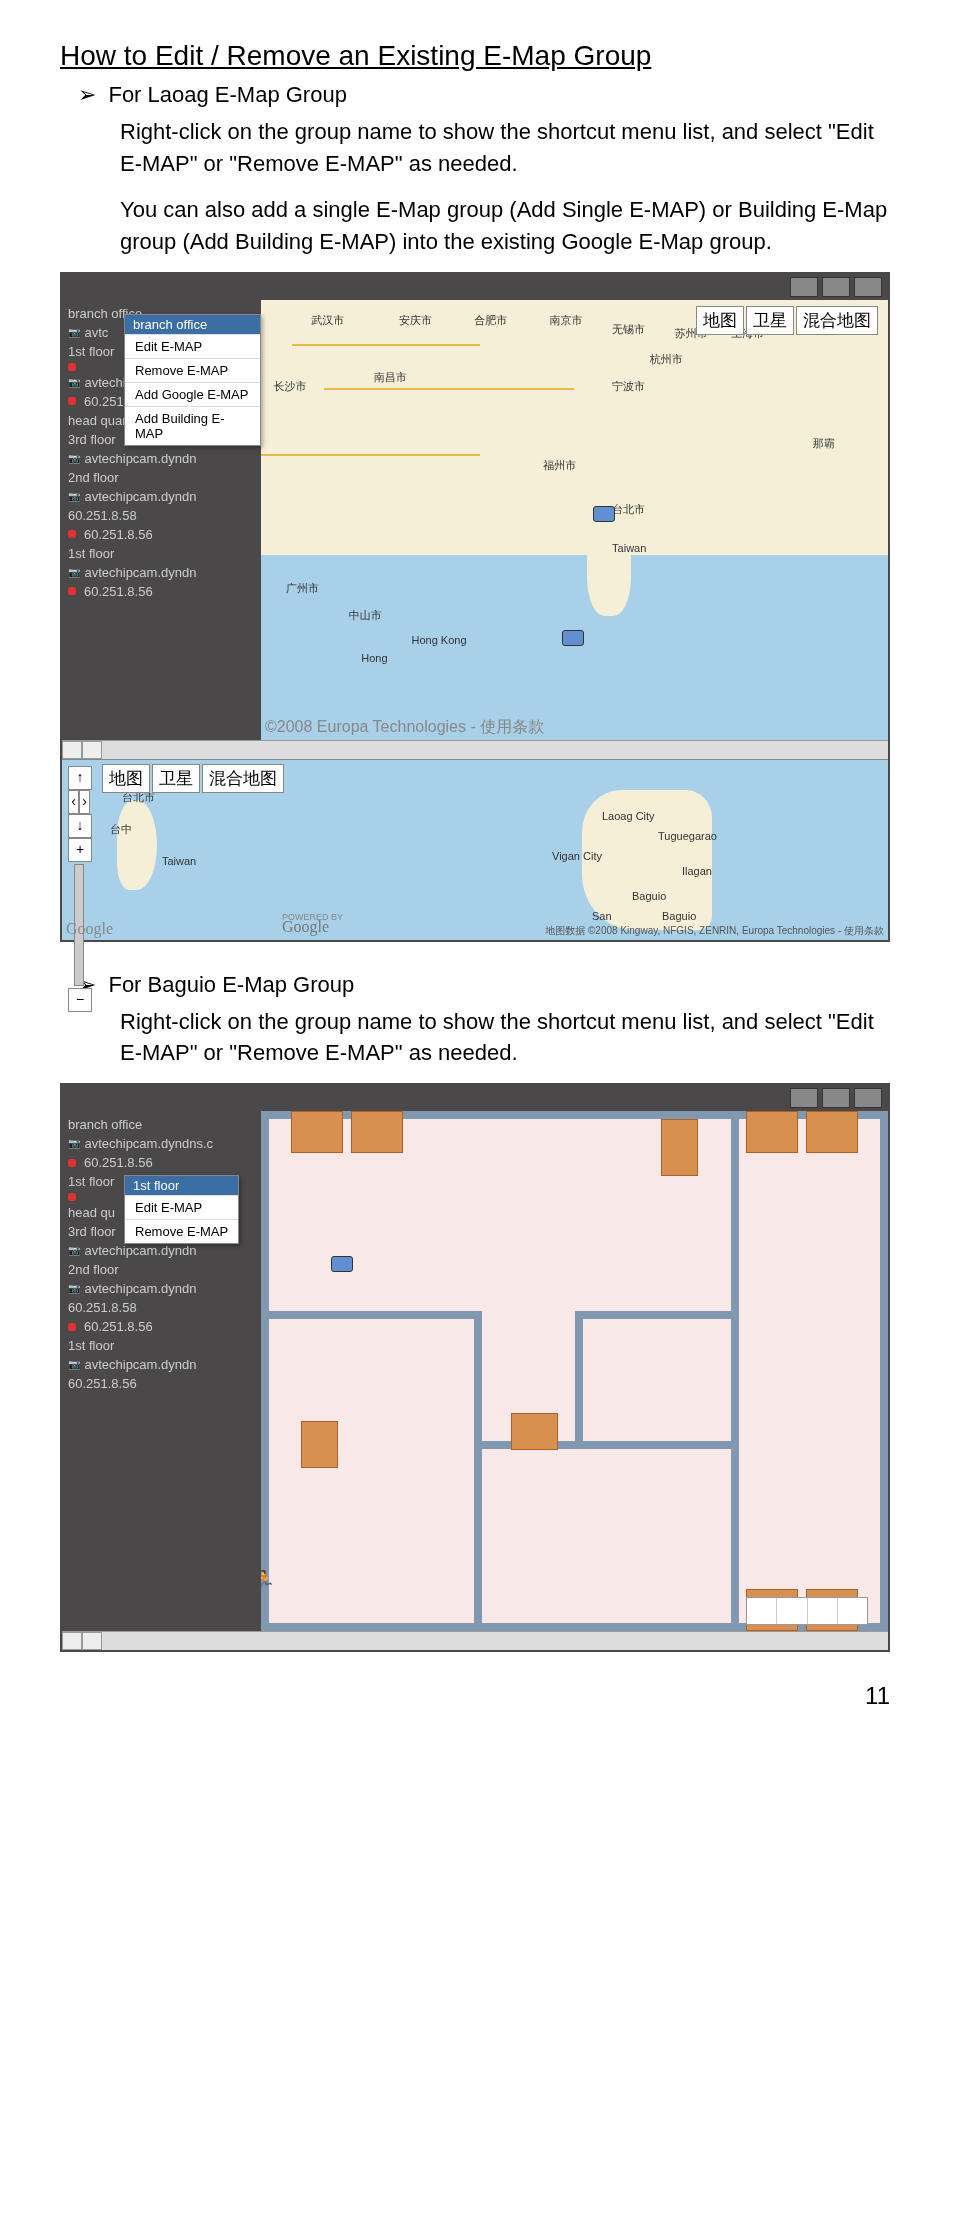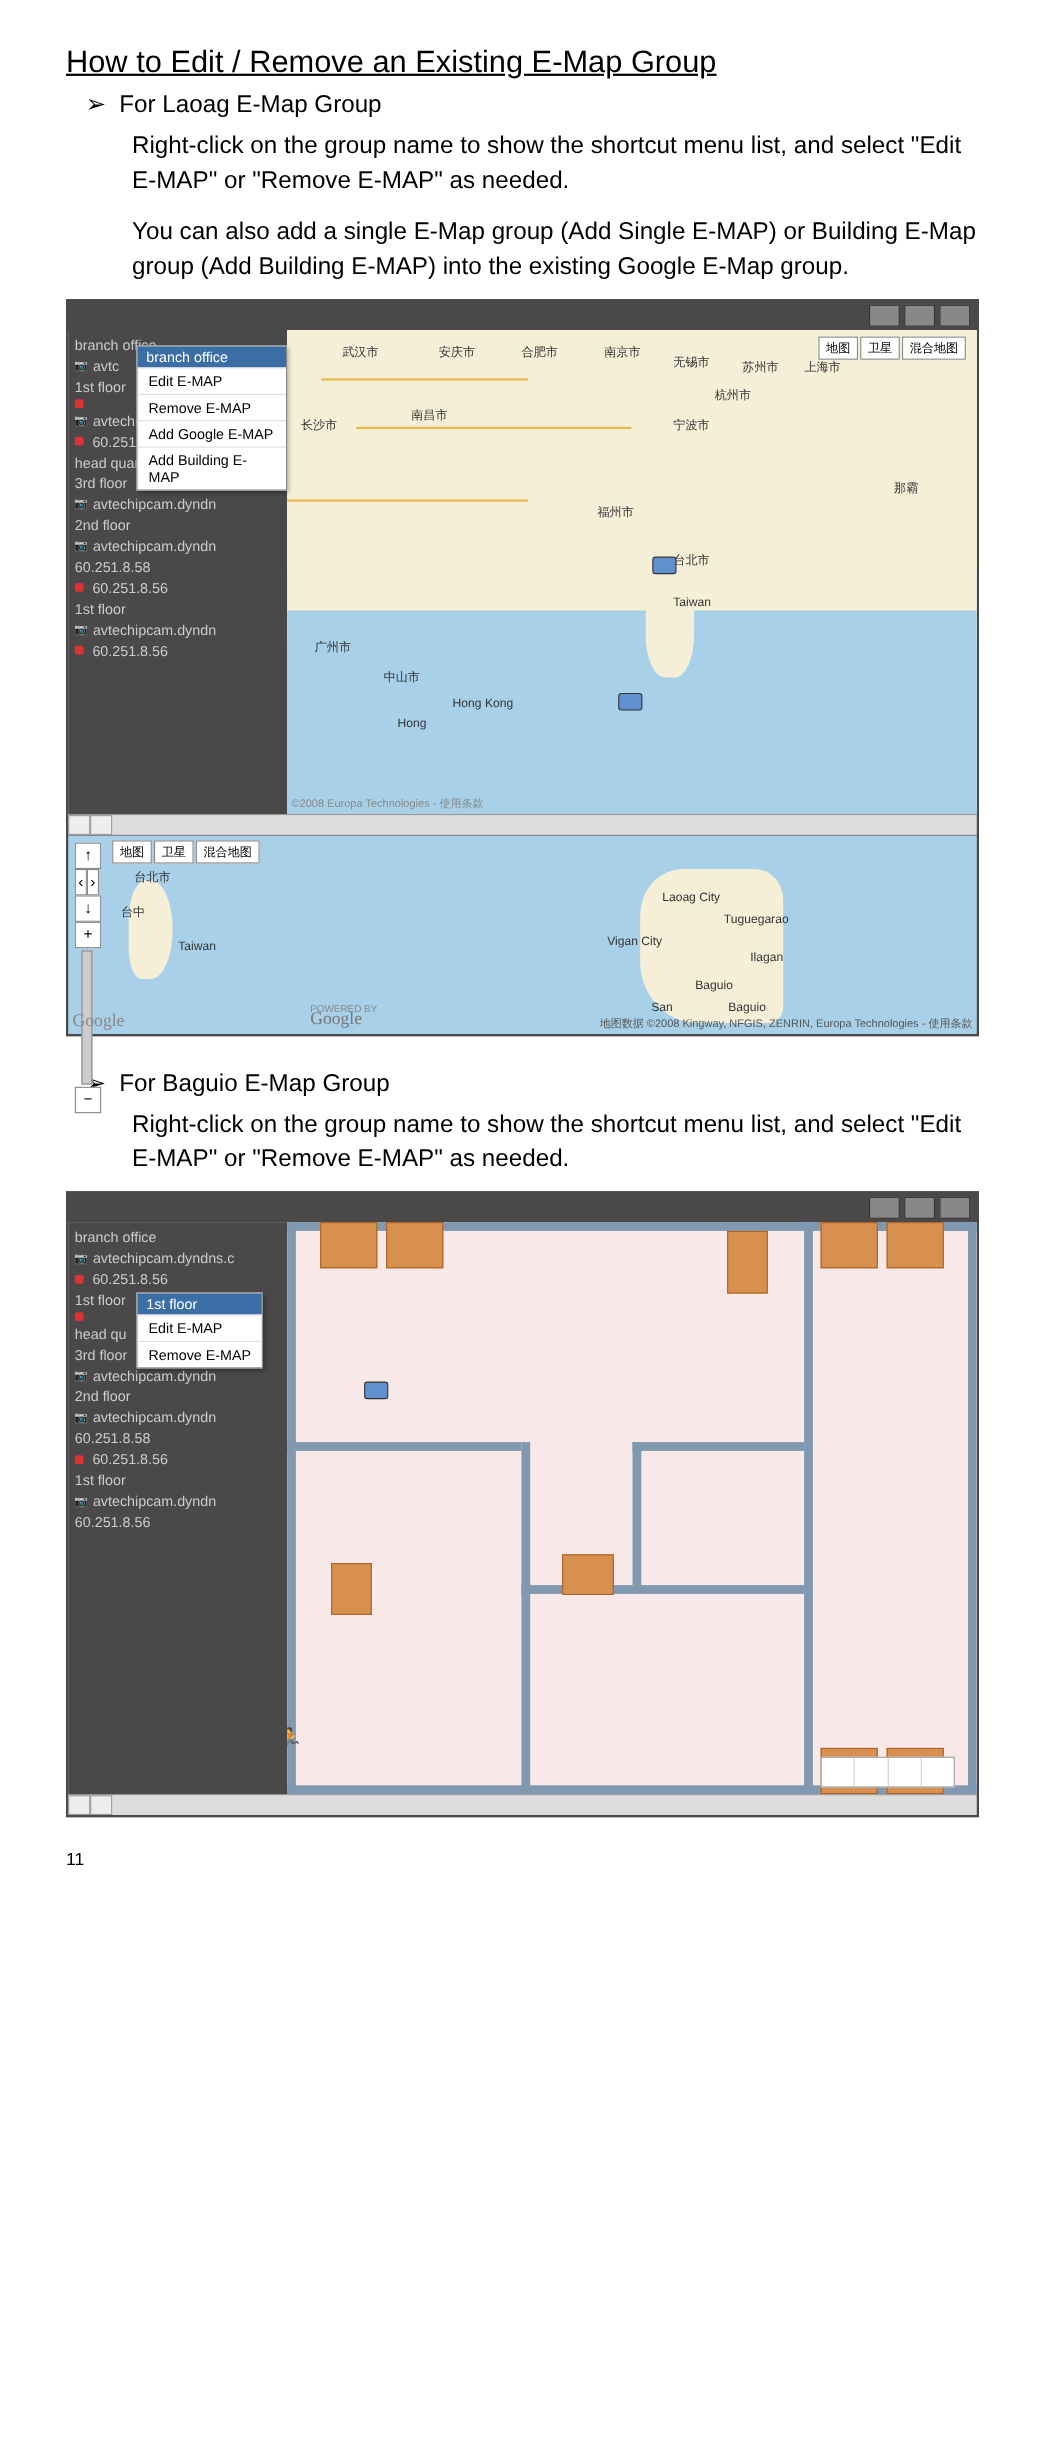--- a/index.html
+++ b/index.html
@@ -21,34 +21,34 @@
 .map-area{flex:1;position:relative;overflow:hidden}
 .gmap{width:100%;height:100%;background:linear-gradient(180deg,#f5efd8 0%,#f5efd8 50%,#a8d0e8 50%,#a8d0e8 100%);position:relative}
 .land{position:absolute;background:#f5efd8;border:0}
 .sea{position:absolute;background:#a8d0e8}
 .city{position:absolute;font-size:11px;color:#333;background:rgba(245,239,216,.0)}
 .road{position:absolute;background:#e8b84a;height:2px}
 .floor{width:100%;height:100%;background:#f8e8e8;position:relative}
 .wall-v{position:absolute;width:8px;background:#8098b0}
 .wall-h{position:absolute;height:8px;background:#8098b0}
 .door{position:absolute;background:#d89050;border:1px solid #b06020}
-.page-num{text-align:left;font-size:16px;margin-top:30px}
+.page-num{text-align:right;font-size:24px;margin-top:30px}
 .scroll-bottom{height:18px;background:#ddd;border-top:1px solid #999;display:flex}
 .sb-btn{width:18px;height:16px;background:#eee;border:1px solid #999}
 .thumb-row{height:180px;background:#a8d0e8;position:relative;border-top:1px solid #888}
 .tw-island{position:absolute;background:#f5efd8}
 .map-btns{position:absolute;top:6px;right:10px;display:flex;gap:2px;z-index:3}
-.mb{background:#fff;border:1px solid #888;font-size:11px;padding:2px 6px}
+.mb{background:#fff;border:1px solid #888;font-size:17px;padding:2px 6px}
 .zoom{position:absolute;left:6px;top:6px;width:22px;z-index:3}
 .zb{width:22px;height:22px;background:#fff;border:1px solid #888;font-size:14px;text-align:center;line-height:20px}
 .zslider{width:8px;height:120px;background:#ccc;margin:2px auto;border:1px solid #888}
 .fp-icon{position:absolute;width:20px;height:14px;background:#6090d0;border:1px solid #333;border-radius:3px}
 .person{position:absolute;font-size:18px;color:#d00}
 .copyright{position:absolute;bottom:2px;right:4px;font-size:10px;color:#555;z-index:3}
-.goog{position:absolute;bottom:2px;left:4px;font-size:10px;color:#888;z-index:3}
+.goog{position:absolute;bottom:2px;left:4px;font-size:16px;color:#888;z-index:3}
 </style>
 </head>
 <body>
 
 <h1>How to Edit / Remove an Existing E-Map Group</h1>
 
 <div class="bullet">
     <span class="arrow">➢</span>
     <span>For Laoag E-Map Group</span>
   </div>

